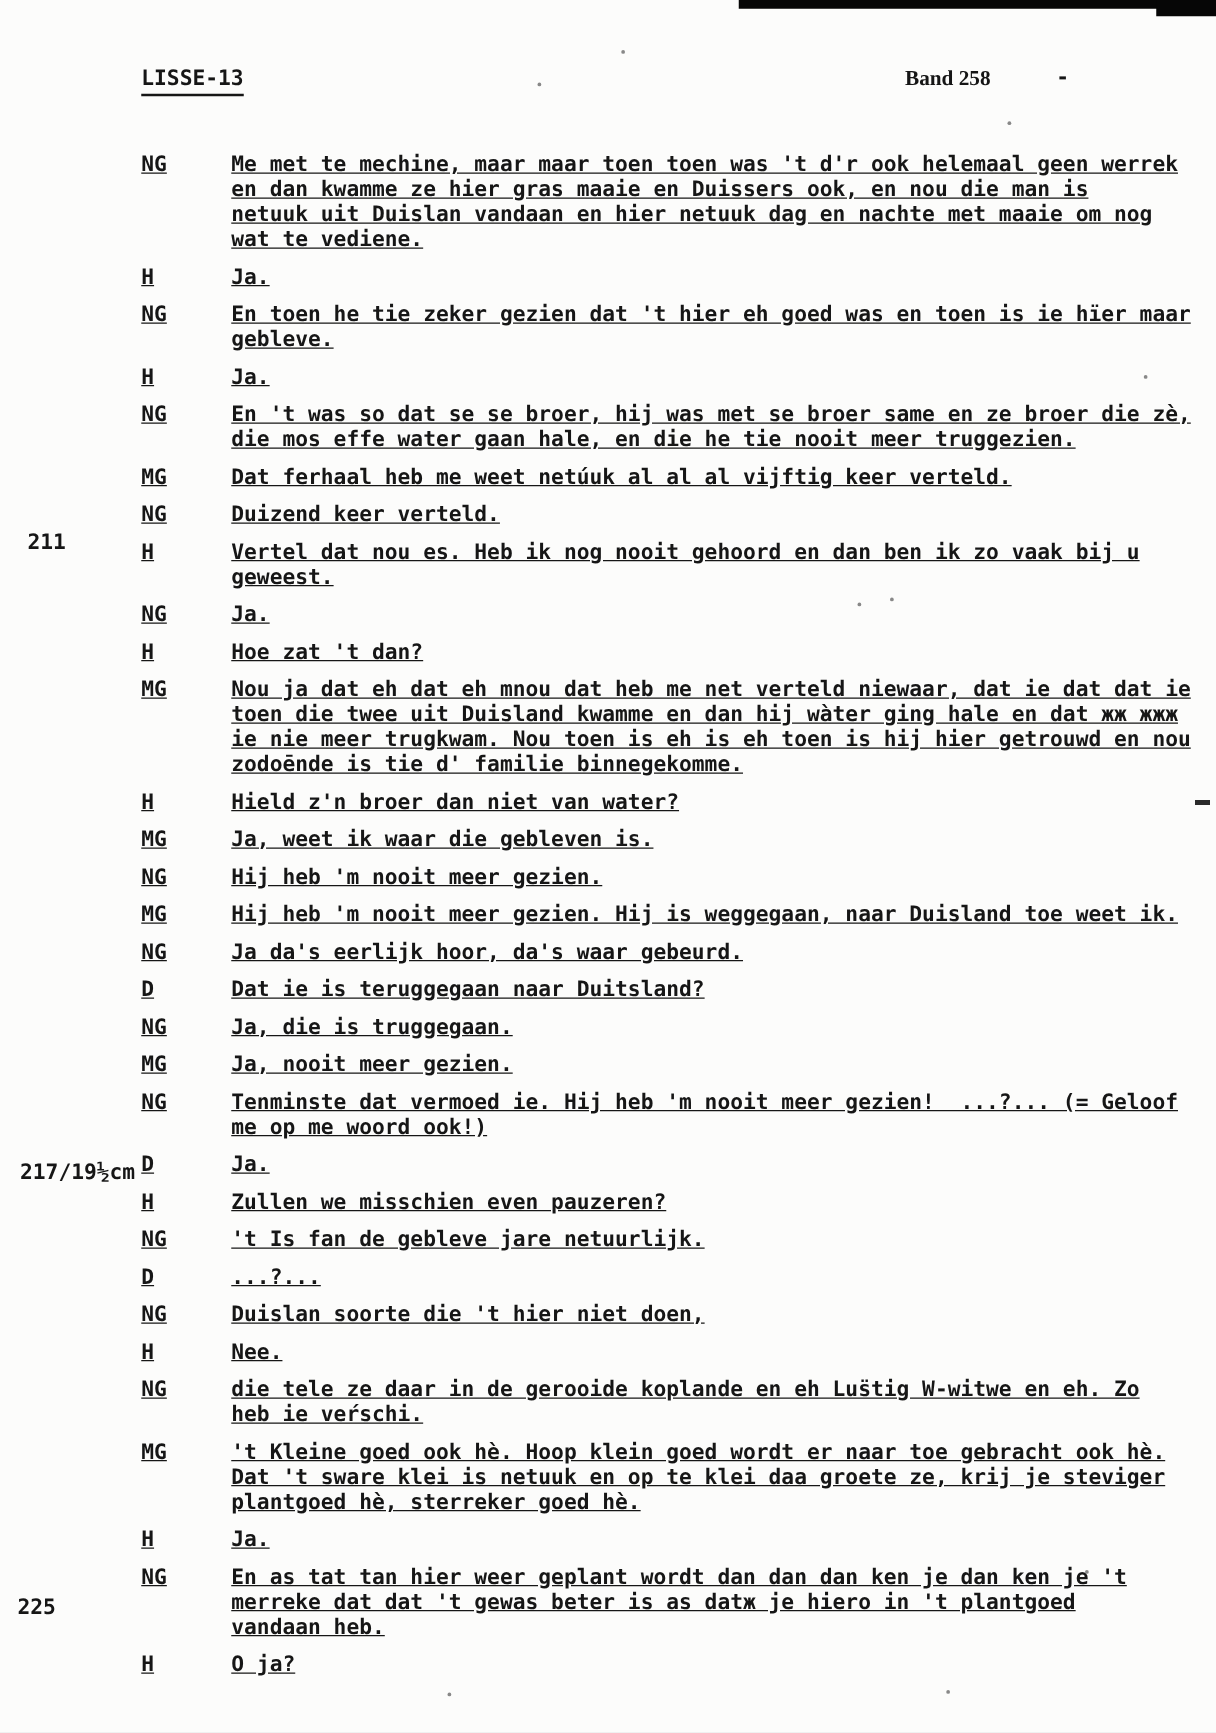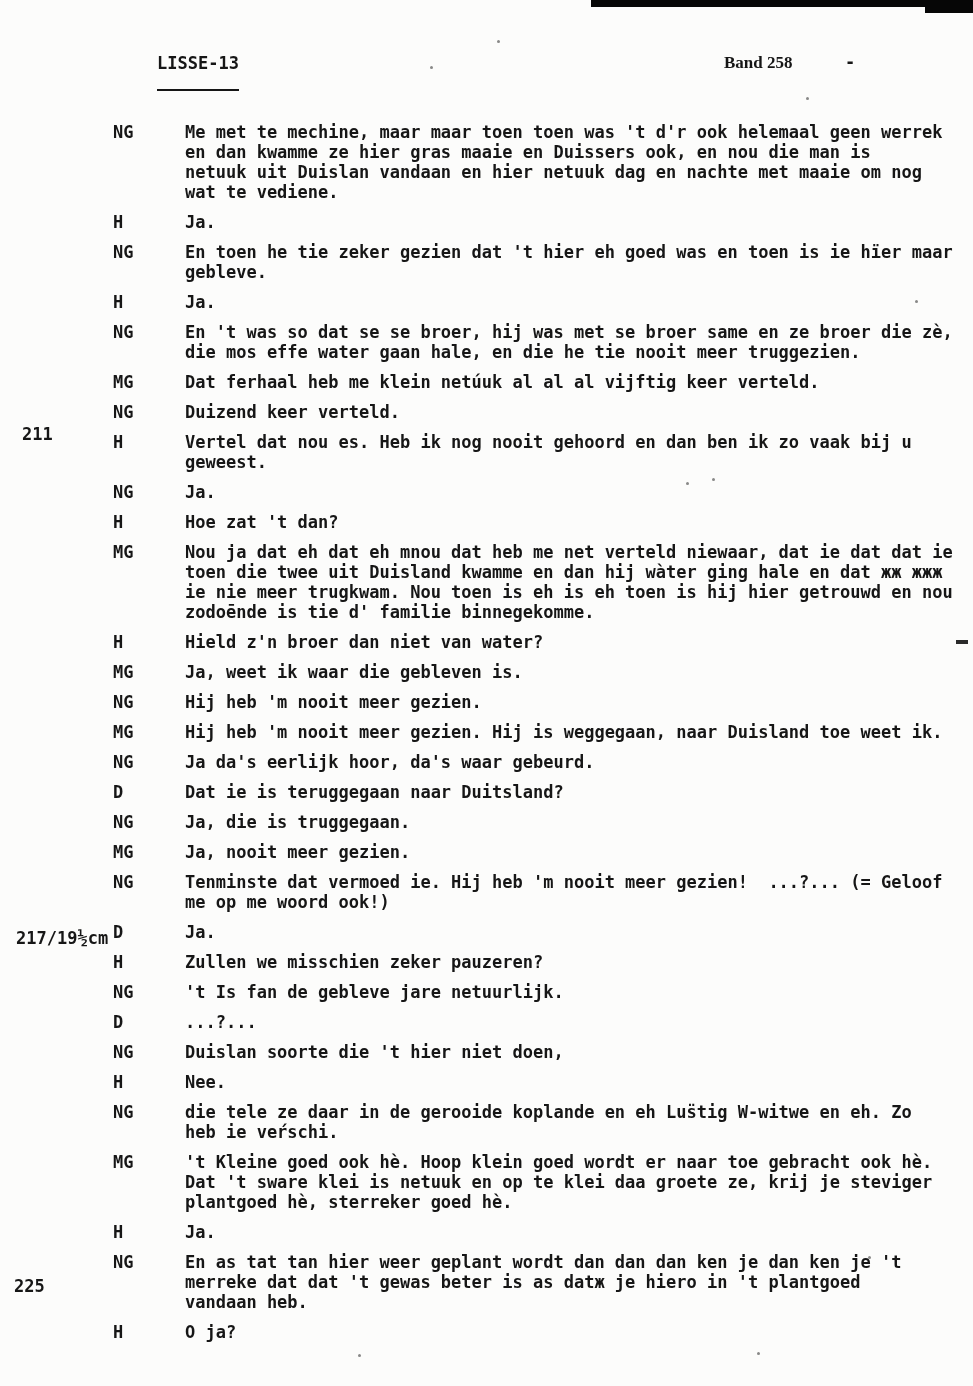--- a/index.html
+++ b/index.html
@@ -2,28 +2,28 @@
 <html><head>
 <meta charset="utf-8">
 <style>
   html,body{margin:0;padding:0;background:#e8e8e8;}
   .page{
     position:relative;width:973px;height:1386px;margin:0 auto;
     background:#fcfcfb;color:#161616;overflow:hidden;
     font-family:"DejaVu Sans Mono","Liberation Mono",monospace;
     font-weight:700;font-size:17px;line-height:20px;
   }
-  .doc-id{position:absolute;left:113px;top:53px;border-bottom:2px solid #161616;padding-bottom:16px;margin-left:44px;}
+  .doc-id{position:absolute;left:113px;top:53px;border-bottom:2px solid #161616;padding-bottom:2px;}
   .band-label{position:absolute;left:724px;top:53px;font-family:Liberation Serif, serif;}
   .header-dash{position:absolute;left:845px;top:52px;}
   .scan-top-bar{position:absolute;left:591px;top:0;width:382px;height:7px;background:#060606;}
   .scan-top-bar-corner{position:absolute;left:925px;top:0;width:48px;height:13px;background:#060606;}
   .scan-edge-mark{position:absolute;left:956px;top:640px;width:12px;height:4px;background:#2a2a2a;}
   .transcript{position:absolute;left:113px;top:122px;width:860px;}
-  .utterance{display:flex;margin-bottom:10px;}
+  .utterance{display:flex;margin-bottom:10px;text-decoration:underline;}
   .speaker{flex:0 0 72px;width:72px;}
   .utt-text{flex:1;white-space:pre-wrap;}
   .margin-note{position:absolute;}
   .margin-note.n0{left:22px;top:424px;}
   .margin-note.n1{left:16px;top:928px;}
   .margin-note.n2{left:14px;top:1276px;text-align:right;}
   .speck{position:absolute;width:3px;height:3px;border-radius:50%;background:#4a4a4a;opacity:.65;}
 </style>
 </head>
 <body>
@@ -68,21 +68,21 @@
   </div>
 
   <div class="utterance">
     <span class="speaker">NG</span>
     <span class="utt-text">En 't was so dat se se broer, hij was met se broer same en ze broer die zè,
 die mos effe water gaan hale, en die he tie nooit meer truggezien.</span>
   </div>
 
   <div class="utterance">
     <span class="speaker">MG</span>
-    <span class="utt-text">Dat ferhaal heb me klein netúuk al al al vijftig keer verteld.</span>
+    <span class="utt-text">Dat ferhaal heb me weet netúuk al al al vijftig keer verteld.</span>
   </div>
 
   <div class="utterance">
     <span class="speaker">NG</span>
     <span class="utt-text">Duizend keer verteld.</span>
   </div>
 
   <div class="utterance">
     <span class="speaker">H</span>
     <span class="utt-text">Vertel dat nou es. Heb ik nog nooit gehoord en dan ben ik zo vaak bij u
@@ -153,21 +153,21 @@
 me op me woord ook!)</span>
   </div>
 
   <div class="utterance">
     <span class="speaker">D</span>
     <span class="utt-text">Ja.</span>
   </div>
 
   <div class="utterance">
     <span class="speaker">H</span>
-    <span class="utt-text">Zullen we misschien zeker pauzeren?</span>
+    <span class="utt-text">Zullen we misschien even pauzeren?</span>
   </div>
 
   <div class="utterance">
     <span class="speaker">NG</span>
     <span class="utt-text">'t Is fan de gebleve jare netuurlijk.</span>
   </div>
 
   <div class="utterance">
     <span class="speaker">D</span>
     <span class="utt-text">...?...</span>

